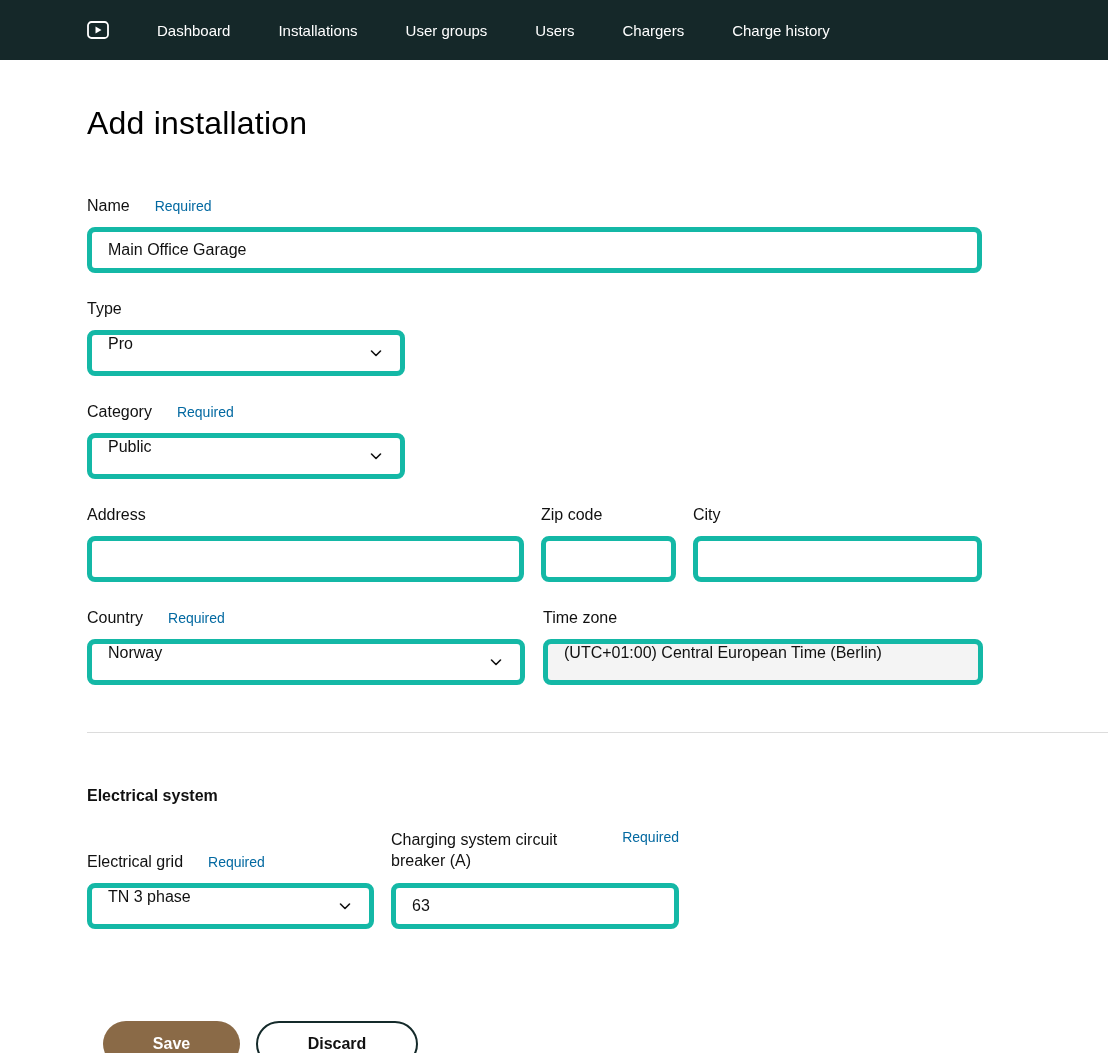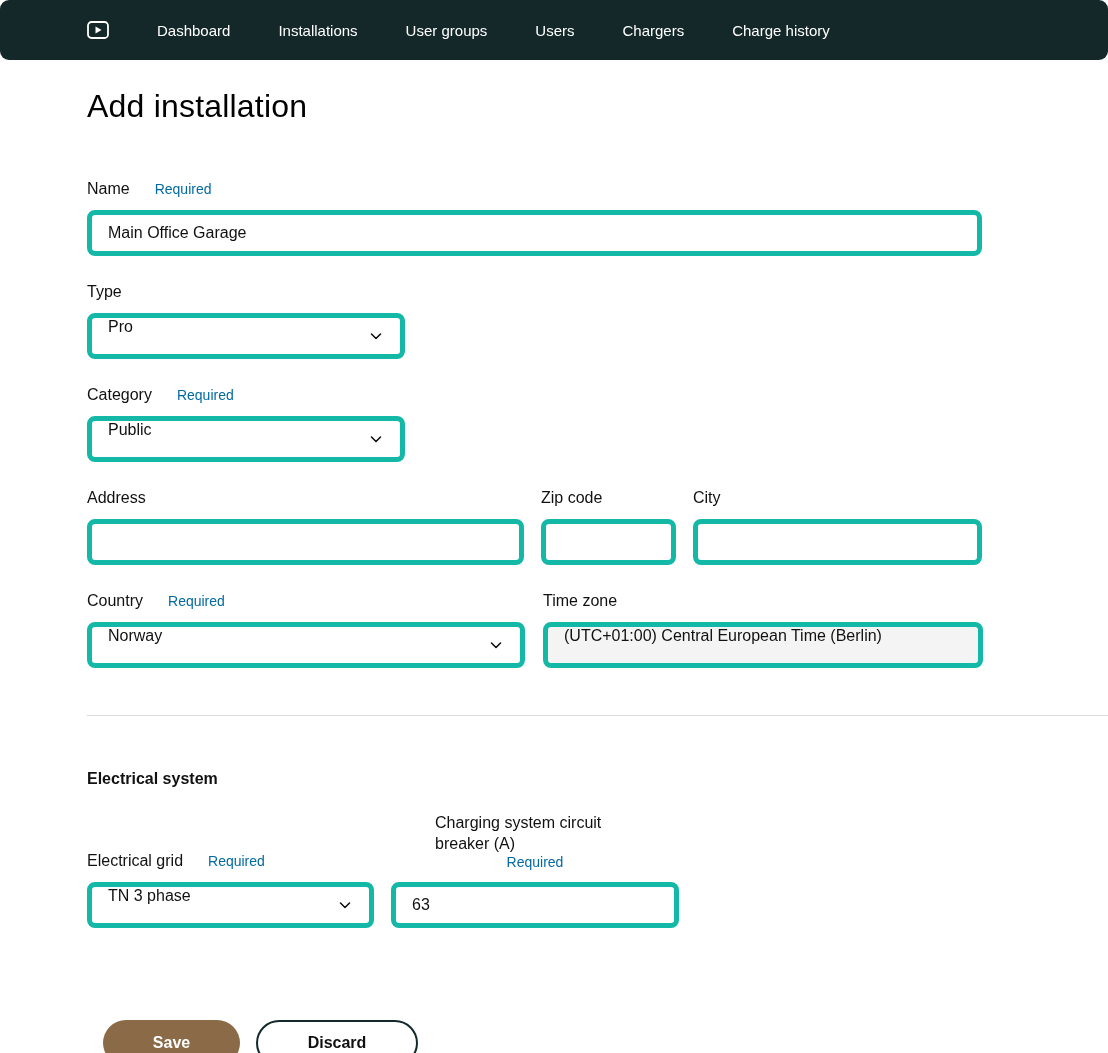--- a/index.html
+++ b/index.html
@@ -13,34 +13,33 @@
   }
 
   
   .nav {
     height: 60px;
     background: #152829;
     display: flex;
     align-items: center;
     padding-left: 87px;
     gap: 48px;
-    border-radius: 9px;
   }
   .nav-logo { display: flex; align-items: center; cursor: pointer; }
   .nav-item {
     color: #ffffff;
     font-size: 15px;
     white-space: nowrap;
     cursor: pointer;
   }
 
   
   .content { padding-left: 87px; }
   .page-title {
-    margin-top: 28px;
+    margin-top: 45px;
     font-size: 32px;
     font-weight: 400;
     letter-spacing: 0.2px;
     color: #000000;
   }
 
   .field-label-row {
     display: flex;
     align-items: baseline;
     gap: 25px;
@@ -101,23 +100,22 @@
     font-weight: 700;
     color: #111111;
   }
 
   .elec-row { display: flex; gap: 17px; margin-top: 24px; align-items: flex-end; }
   .w-grid    { width: 287px; }
   .w-breaker { width: 288px; }
   .breaker-label-row {
     display: flex;
     justify-content: space-between;
-    align-items: center;
+    align-items: flex-start;
     margin-bottom: 12px;
-    flex-direction: column;
   }
   .breaker-label {
     font-size: 16px;
     line-height: 21px;
     width: 200px;
     color: #111111;
   }
 
   .buttons {
     display: flex;

